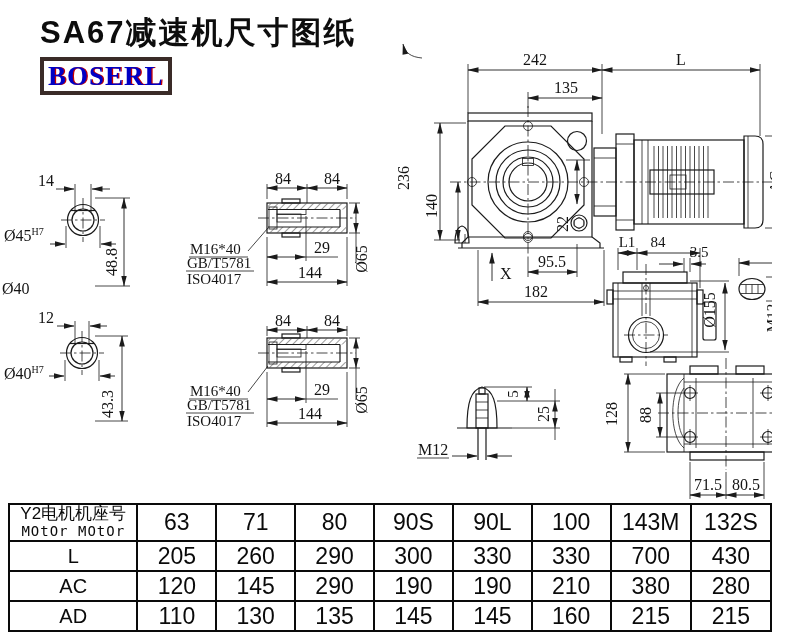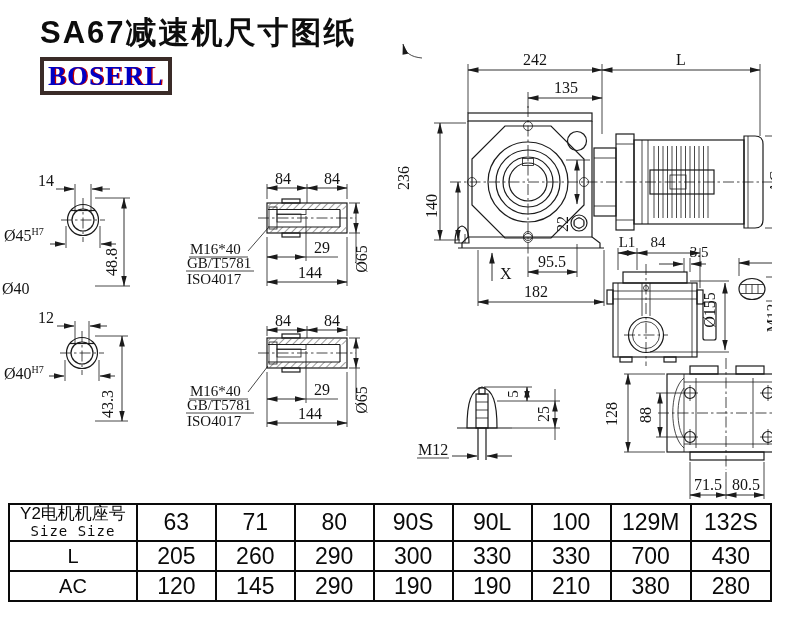--- a/index.html
+++ b/index.html
@@ -414,29 +414,29 @@
         <col style="width:82px">
       <col style="width:82px">
         <col style="width:82px">
         <col style="width:82px">
         <col style="width:82px">
     </colgroup>
     <tbody>
         <tr class="hd">
       <td class="lab">
         <div class="cn">Y2电机机座号</div>
-        <div class="en">Size Size</div>
+        <div class="en">MOtOr MOtOr</div>
       </td>
       <td class="chead">63</td>
       <td class="chead">71</td>
       <td class="chead">80</td>
       <td class="chead">90S</td>
       <td class="chead">90L</td>
       <td class="chead">100</td>
-      <td class="chead">129M</td>
+      <td class="chead">143M</td>
       <td class="chead">132S</td>
     </tr>
     <tr class="rw">
       <td class="lab">L</td>
       <td class="num">205</td>
       <td class="num">260</td>
       <td class="num">290</td>
       <td class="num">300</td>
       <td class="num">330</td>
       <td class="num">330</td>
@@ -447,15 +447,26 @@
       <td class="lab">AC</td>
       <td class="num">120</td>
       <td class="num">145</td>
       <td class="num">290</td>
       <td class="num">190</td>
       <td class="num">190</td>
       <td class="num">210</td>
       <td class="num">380</td>
       <td class="num">280</td>
     </tr>
+    <tr class="rw">
+      <td class="lab">AD</td>
+      <td class="num">110</td>
+      <td class="num">130</td>
+      <td class="num">135</td>
+      <td class="num">145</td>
+      <td class="num">145</td>
+      <td class="num">160</td>
+      <td class="num">215</td>
+      <td class="num">215</td>
+    </tr>
   </tbody>
     </table>
 </div>
 
 </body></html>

